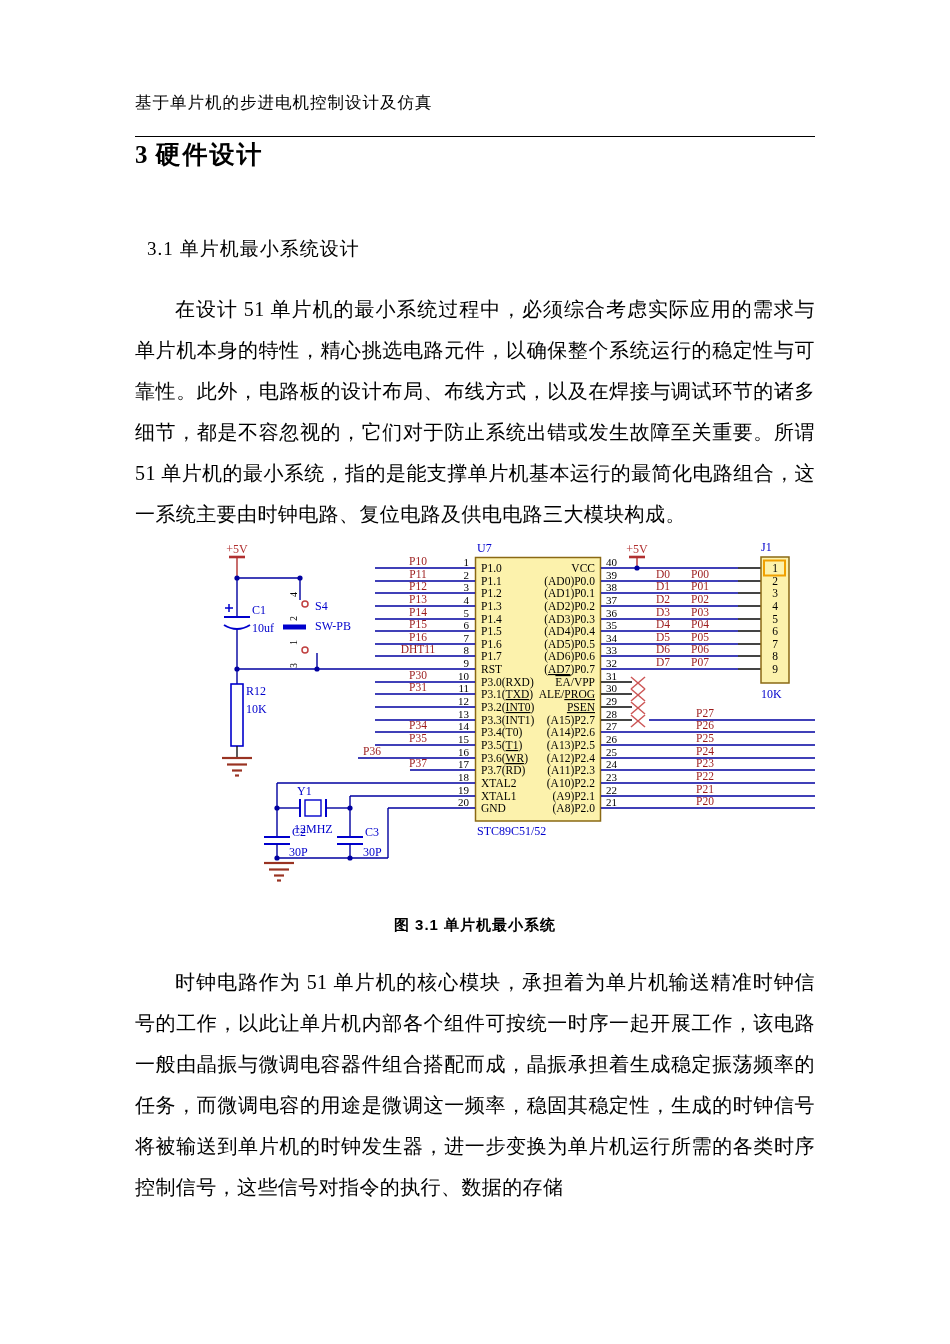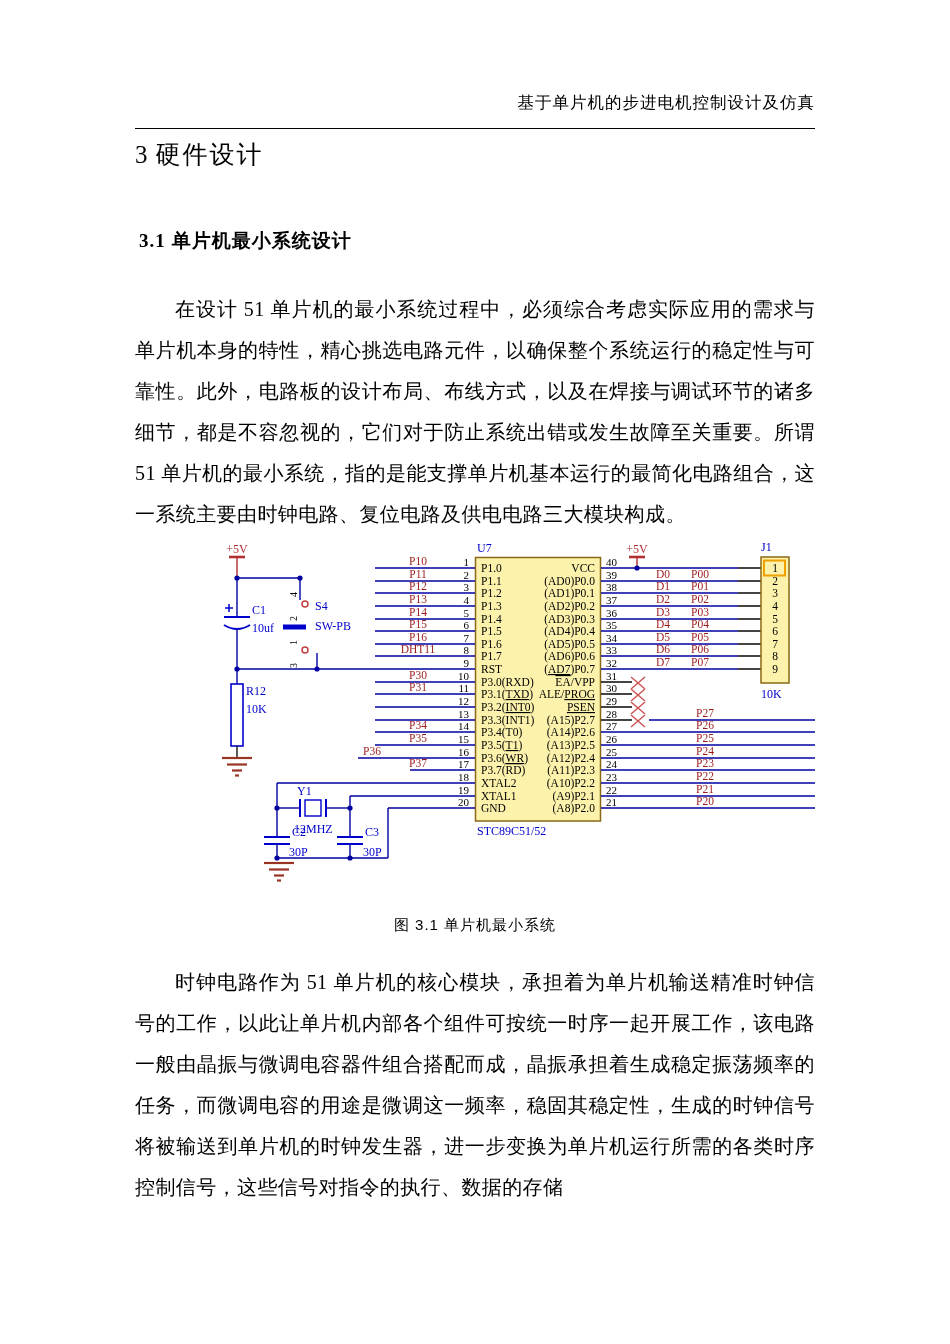--- a/index.html
+++ b/index.html
@@ -1,30 +1,30 @@
 <!DOCTYPE html>
 <html><head>
 <meta charset="utf-8">
 <style>
   html,body{margin:0;padding:0;background:#e8e8e8}
   .page{position:relative;width:950px;height:1344px;background:#ffffff;color:#000;
         font-family:"Liberation Serif","DejaVu Serif",serif;overflow:hidden;margin:0 auto}
-  .header{position:absolute;top:92px;left:135px;width:680px;text-align:right;
-          font-size:16.5px;letter-spacing:1px;padding-bottom:14px;border-bottom:1.8px solid #000}
+  .header{position:absolute;top:92px;left:135px;width:680px;text-align:left;
+          font-size:16.5px;letter-spacing:1px;padding-bottom:22px;border-bottom:1.8px solid #000}
   .h1{position:absolute;top:138px;left:135px;margin:0;
-      font-family:"Liberation Sans","DejaVu Sans",sans-serif;font-size:25px;font-weight:normal;letter-spacing:2px}
-  .h2{position:absolute;top:224px;left:135px;margin:4px;
-      font-family:"Liberation Sans","DejaVu Sans",sans-serif;font-size:19px;font-weight:bold;letter-spacing:1px}
+      font-family:"Liberation Sans","DejaVu Sans",sans-serif;font-size:25px;font-weight:bold;letter-spacing:2px}
+  .h2{position:absolute;top:224px;left:135px;margin:12px;
+      font-family:"Liberation Sans","DejaVu Sans",sans-serif;font-size:19px;font-weight:normal;letter-spacing:1px}
   .h1 .num,.h2 .num{font-family:"Liberation Serif","DejaVu Serif",serif;margin-right:6px}
   .body-p{position:absolute;left:135px;width:680px;margin:0;font-size:20px;line-height:41px;
           text-align:justify;text-justify:inter-character;text-indent:2em;letter-spacing:.4px}
   .p1{top:289px}
   .p2{top:962px}
   .caption{position:absolute;top:916px;left:135px;width:680px;text-align:center;
-           font-family:"Liberation Sans","DejaVu Sans",sans-serif;font-size:15px;font-weight:normal;letter-spacing:1px}
+           font-family:"Liberation Sans","DejaVu Sans",sans-serif;font-size:15px;font-weight:bold;letter-spacing:1px}
   .footer{position:absolute;top:1169px;left:135px;width:680px;text-align:center;font-size:13.5px}
   #sch{position:absolute;left:0;top:0;pointer-events:none}
   #sch text{font-family:"Liberation Serif","DejaVu Serif",serif}
 </style>
 </head>
 <body>
 
 <div class="page">
 
   <div class="header">基于单片机的步进电机控制设计及仿真</div>

